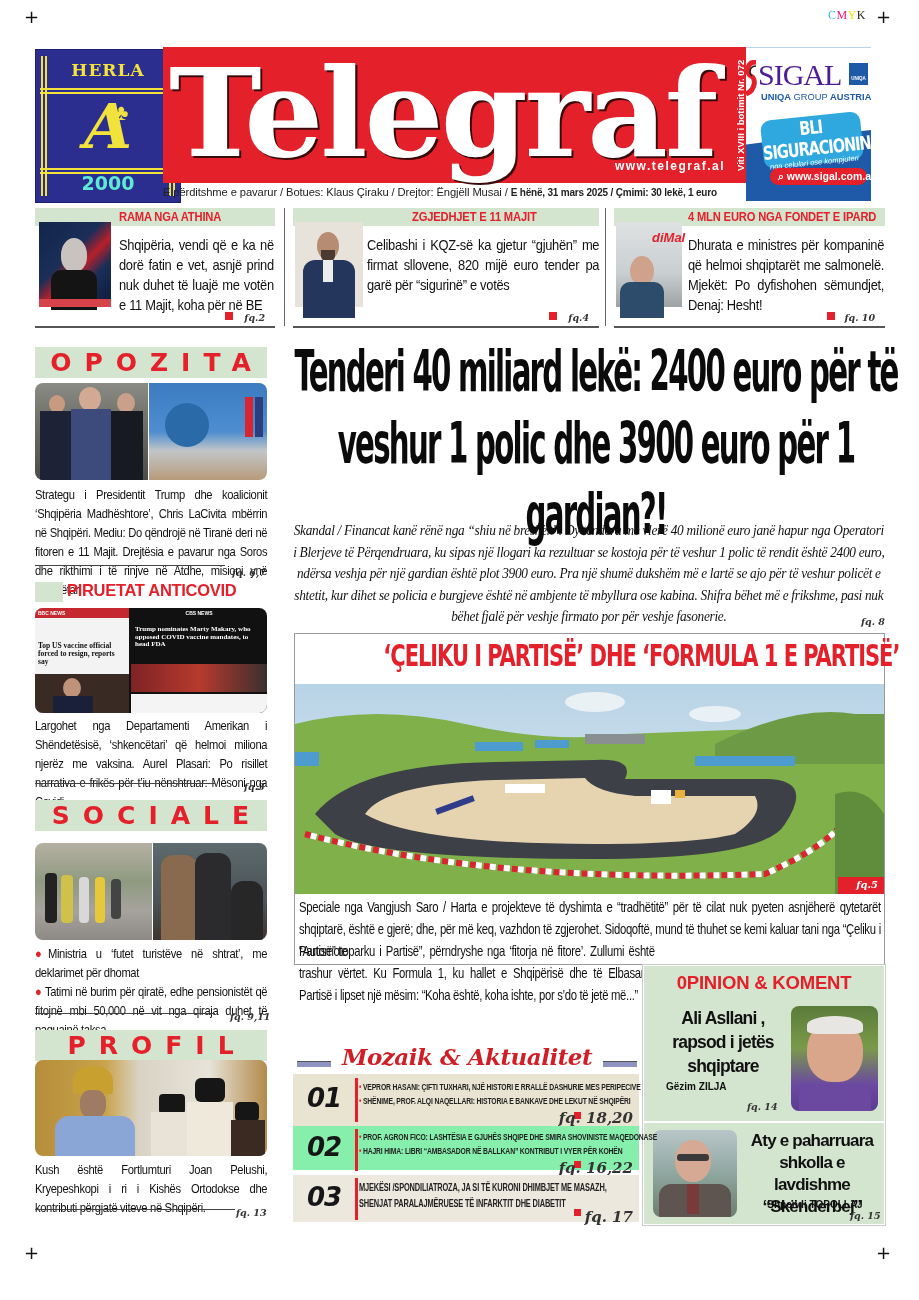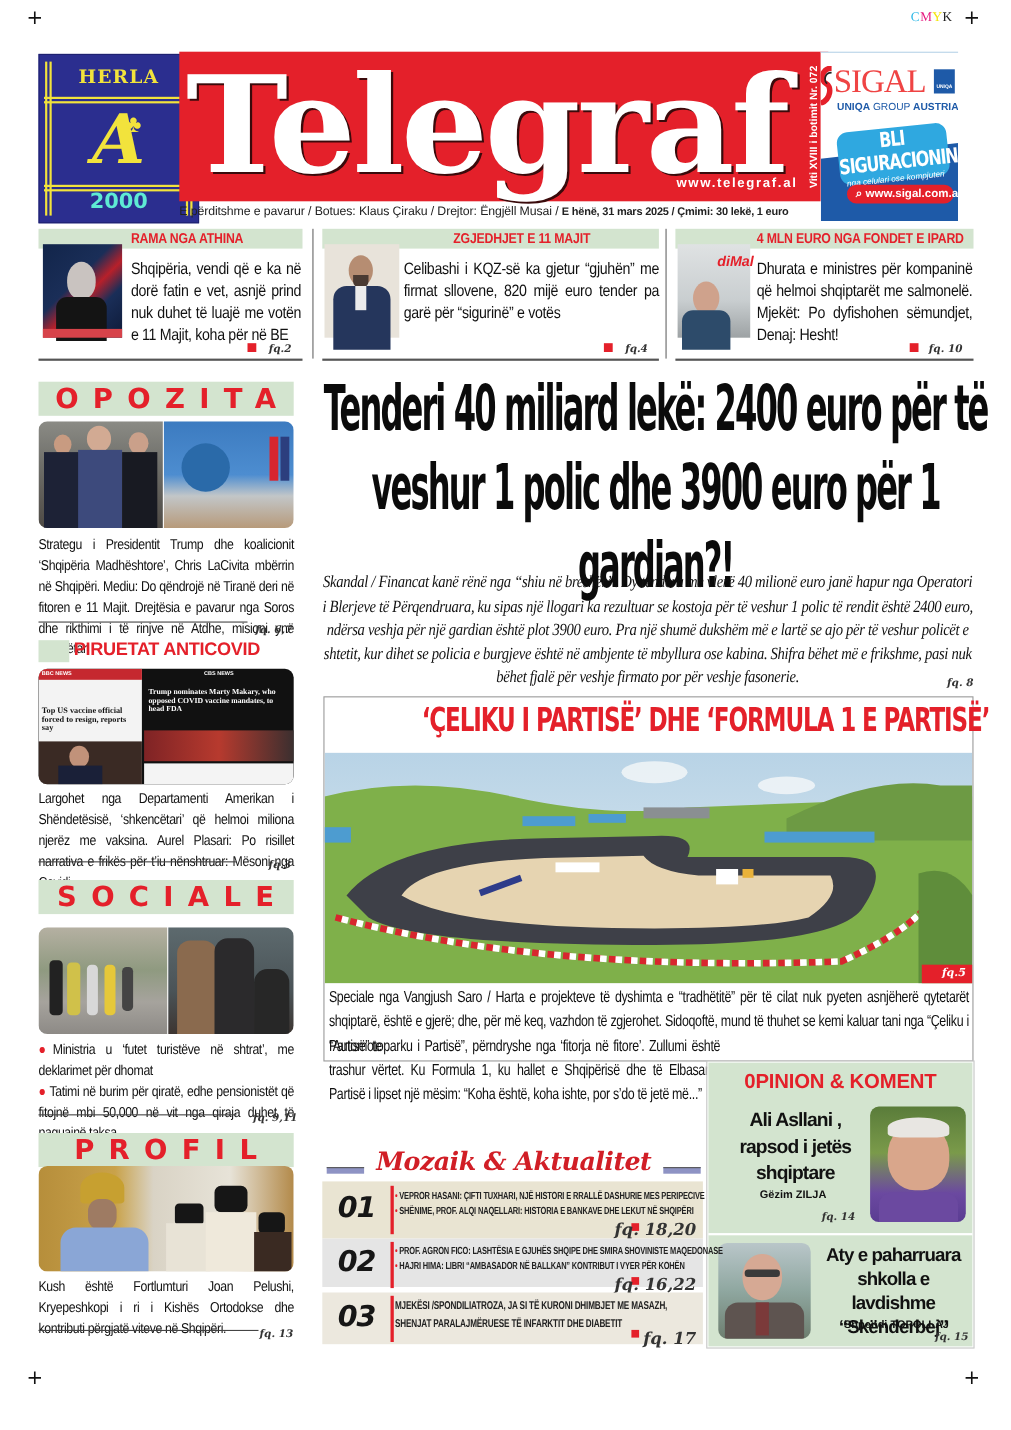--- a/index.html
+++ b/index.html
@@ -22,21 +22,21 @@
   
   .mast { left: 163px; top: 47px; width: 590px; height: 136px; background: #e4202a; }
   .mast-title { position: absolute; left: 6px; top: -6px; font-family: "DejaVu Serif", serif; font-weight: bold; font-size: 122px; color: #fff; letter-spacing: -3px; text-shadow: 2px 2px 0 #3a0a0b; transform: scaleX(1.02); transform-origin: left; }
   .mast-url { position: absolute; right: 28px; bottom: 10px; color: #fff; font-weight: bold; font-size: 12px; letter-spacing: 1.5px; }
   .mast-issue { position: absolute; right: 2px; top: 4px; bottom: 4px; width: 16px; writing-mode: vertical-rl; transform: rotate(180deg); color: #fff; font-weight: bold; font-size: 9.5px; text-align: center; }
   .mast-info { left: 163px; top: 186px; width: 595px; font-size: 11.2px; color: #222; white-space: nowrap; letter-spacing: -0.1px; }
   .mast-info .date { font-size: 10px; font-weight: bold; letter-spacing: -0.2px; }
 
   
   .ad { left: 746px; top: 47px; width: 125px; height: 154px; background: #fff; border-top: 1.5px solid #b7d3e8; overflow: hidden; }
-  .ad-logo { position: absolute; top: 10px; left: 12px; font-family: "Liberation Serif", serif; font-size: 30px; color: #ef4444; letter-spacing: -1px; }
+  .ad-logo { position: absolute; top: 10px; left: 12px; font-family: "Liberation Serif", serif; font-size: 30px; color: #4c1d95; letter-spacing: -1px; }
   .ad-s { position: absolute; top: 12px; left: -2px; width: 14px; height: 36px; }
   .ad-uniqa-box { position: absolute; top: 15px; left: 103px; width: 19px; height: 22px; background: #1e5aa8; color: #fff; font-size: 4.5px; font-weight: bold; text-align: center; padding-top: 13px; }
   .ad-group { position: absolute; top: 44px; left: 15px; font-size: 9.3px; font-weight: bold; color: #1e5aa8; white-space: nowrap; }
   .ad-group span { font-weight: normal; }
   .ad-wave { position: absolute; left: 0; top: 82px; width: 125px; height: 72px; background: #1e5aa8; clip-path: polygon(0 20%, 100% 0, 100% 100%, 0 100%); }
   .ad-banner { position: absolute; left: 16px; top: 68px; width: 100px; height: 48px; background: #2fa8e0; border-radius: 10px; transform: rotate(-6deg); color: #fff; text-align: center; }
   .ad-banner .l1 { font-weight: bold; font-size: 14.5px; font-family: "DejaVu Sans", sans-serif; letter-spacing: -1px; margin-top: 6px; transform: scaleY(1.3); }
   .ad-banner .l2 { font-style: italic; font-size: 7.5px; margin-top: 4px; }
   .ad-pill { position: absolute; left: 32px; top: 168px; width: 92px; height: 17px; background: #e4202a; border-radius: 9px; color: #fff; font-size: 10.5px; font-weight: bold; padding: 2px 0 0 8px; white-space: nowrap; }
 
@@ -73,21 +73,21 @@
   .f1-img { position: absolute; left: 0; top: 50px; width: 589px; height: 210px; overflow: hidden; }
   .f1-fq { position: absolute; right: 0; bottom: 0; width: 46px; height: 17px; background: #e4202a; color: #fff; font-family: "DejaVu Serif", serif; font-style: italic; font-weight: bold; font-size: 10px; text-align: right; padding: 2px 6px 0 0; }
   .f1-text { position: absolute; top: 262px; left: 4px; font-size: 14.5px; line-height: 22px; letter-spacing: -0.4px; transform: scaleX(0.78); transform-origin: top left; text-align: justify; }
   .f1-text.full { width: 746px; }
   .f1-text.narrow { top: 306px; width: 456px; }
 
   
   .opinion { left: 643px; top: 965px; width: 242px; height: 260px; background: #d3e4cf; border: 1.5px solid #fff; outline: 1px solid #c9c9c9; }
   .op-title { position: absolute; top: 6px; left: 0; right: 0; text-align: center; color: #e4202a; font-weight: bold; font-size: 18.5px; letter-spacing: -0.2px; }
   .op-h1 { position: absolute; top: 40px; left: 14px; width: 130px; text-align: center; font-weight: bold; font-size: 17.5px; line-height: 24px; letter-spacing: -0.8px; }
-  .op-a1 { position: absolute; top: 115px; left: 22px; width: 110px; text-align: center; font-weight: bold; font-size: 10px; }
+  .op-a1 { position: absolute; top: 115px; left: 22px; width: 110px; text-align: left; font-weight: bold; font-size: 10px; }
   .op-fq1 { position: absolute; top: 135px; left: 103px; font-family: "DejaVu Serif", serif; font-style: italic; font-weight: bold; font-size: 9.5px; color: #333; }
   .op-photo1 { position: absolute; top: 40px; left: 147px; width: 87px; height: 105px; border-radius: 8px; overflow: hidden; }
   .op-div { position: absolute; top: 155px; left: 0; right: 0; height: 2px; background: #fff; }
   .op-photo2 { position: absolute; top: 164px; left: 9px; width: 84px; height: 87px; border-radius: 8px; overflow: hidden; }
   .op-h2 { position: absolute; top: 164px; left: 96px; width: 144px; text-align: center; font-weight: bold; font-size: 17px; line-height: 22px; letter-spacing: -0.8px; }
   .op-a2 { position: absolute; top: 233px; left: 106px; width: 130px; text-align: center; font-weight: bold; font-size: 10px; }
   .op-fq2 { position: absolute; top: 244px; left: 206px; font-family: "DejaVu Serif", serif; font-style: italic; font-weight: bold; font-size: 9.5px; color: #333; }
 
   
   .moz-title { left: 293px; top: 1043px; width: 348px; height: 30px; }
@@ -339,21 +339,21 @@
 <div class="abs moz-row" style="top:1074px;height:52px;background:#e9e4d2;">
   <div class="num" style="top:9px">01</div>
   <div class="vbar" style="top:4px;height:44px"></div>
   <div class="items" style="top:6px">
     <div><span class="dot">• </span><span>VEPROR HASANI: ÇIFTI TUXHARI, NJË HISTORI E RRALLË DASHURIE MES PERIPECIVE</span></div>
     <div><span class="dot">• </span><span>SHËNIME, PROF. ALQI NAQELLARI: HISTORIA E BANKAVE DHE LEKUT NË SHQIPËRI</span></div>
   </div>
   <div class="sq" style="right:58px;top:38px"></div>
   <div class="fq" style="top:35px">fq. 18,20</div>
 </div>
-<div class="abs moz-row" style="top:1126px;height:44px;background:#e5e5e5;">
+<div class="abs moz-row" style="top:1126px;height:44px;background:#86efac;">
   <div class="num" style="top:6px">02</div>
   <div class="vbar" style="top:3px;height:42px"></div>
   <div class="items" style="top:4px">
     <div><span class="dot">• </span><span>PROF. AGRON FICO: LASHTËSIA E GJUHËS SHQIPE DHE SMIRA SHOVINISTE MAQEDONASE</span></div>
     <div><span class="dot">• </span><span>HAJRI HIMA: LIBRI “AMBASADOR NË BALLKAN” KONTRIBUT I VYER PËR KOHËN</span></div>
   </div>
   <div class="sq" style="right:58px;top:35px"></div>
   <div class="fq" style="top:33px">fq. 16,22</div>
 </div>
 <div class="abs moz-row" style="top:1175px;height:47px;background:#ece8de;">

